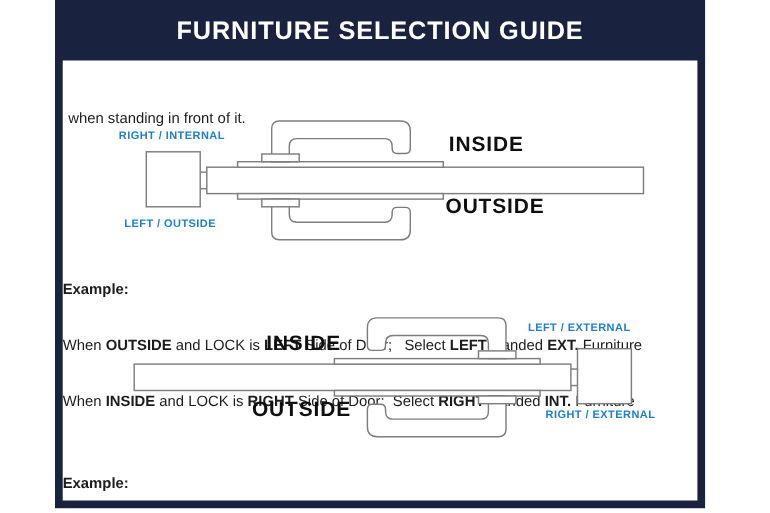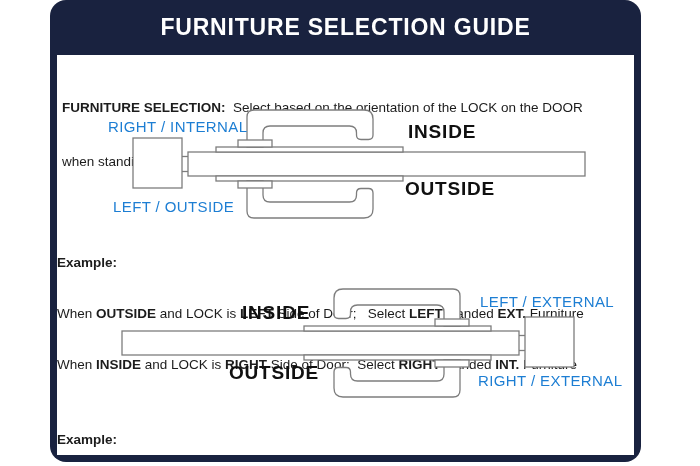--- a/index.html
+++ b/index.html
@@ -4,21 +4,20 @@
 <style>
   html,body{margin:0;padding:0;}
   body{
     width:700px;height:466px;position:relative;background:#ffffff;
     font-family:"Liberation Sans", sans-serif;color:var(--text,#1c1c1c);
     overflow:hidden;
   }
   .card{
     position:absolute;left:50px;top:0;width:591px;height:462px;
     background:var(--navy,#19223f);
-    border-radius:16px;
   }
   .card-title{
     position:absolute;left:0;top:0;width:100%;height:55px;
     display:flex;align-items:center;justify-content:center;
     color:#ffffff;font-weight:bold;font-size:23px;letter-spacing:0.8px;
   }
   .panel{
     position:absolute;left:7px;top:55px;right:7px;bottom:7px;background:#ffffff;
   }
   .abs{position:absolute;}
@@ -28,21 +27,21 @@
   }
   .example{
     left:57px;width:585px;font-size:13.5px;line-height:17px;white-space:pre-wrap;
   }
   .b{font-weight:bold;}
   .side-label{
     font-weight:bold;font-size:19px;letter-spacing:0.8px;color:#101010;
     white-space:nowrap;
   }
   .lock-label{
-    font-weight:normal;font-size:15px;letter-spacing:0.4px;
+    font-weight:bold;font-size:10px;letter-spacing:0.4px;
     color:var(--blue,#1d7ed3);white-space:nowrap;
   }
   .diagram-svg{display:block;}
   .mirrored{transform:scaleX(-1);}
   svg .ln{fill:#ffffff;stroke:var(--diagramStroke,#7d7d7d);stroke-width:1.3;}
 </style>
 </head>
 <body>
 
 <svg width="0" height="0" style="position:absolute" aria-hidden="true">
@@ -67,21 +66,20 @@
     </symbol>
   </defs>
 </svg>
 
 <div class="card">
   <div class="card-title">FURNITURE SELECTION GUIDE</div>
   <div class="panel"></div>
 </div>
 
 <div class="abs intro">
-  <div><span class="b">FURNITURE SELECTION:</span><span>  Select based on the orientation of the LOCK on the DOOR</span></div>
   <div><span>when standing in front of it.</span></div>
 </div>
 
 <svg class="abs diagram-svg" style="left:130px;top:108px" width="460" height="112">
   <use href="#door-assembly"></use>
 </svg>
 <div class="abs lock-label" style="left:108px;top:118px">RIGHT / INTERNAL</div>
 <div class="abs lock-label" style="left:113px;top:198px">LEFT / OUTSIDE</div>
 <div class="abs side-label" style="left:408px;top:121px">INSIDE</div>
 <div class="abs side-label" style="left:405px;top:178px">OUTSIDE</div>
@@ -91,19 +89,19 @@
   <div><span>When </span><span class="b">OUTSIDE</span><span> and LOCK is </span><span class="b">LEFT</span><span> Side of Door;   Select </span><span class="b">LEFT</span><span> Handed </span><span class="b">EXT.</span><span> Furniture</span></div>
   <div><span>When </span><span class="b">INSIDE</span><span> and LOCK is </span><span class="b">RIGHT</span><span> Side of Door;  Select </span><span class="b">RIGHT</span><span> Handed </span><span class="b">INT.</span><span> Furniture</span></div>
 </div>
 
 <svg class="abs diagram-svg mirrored" style="left:117px;top:287px" width="460" height="112">
   <use href="#door-assembly"></use>
 </svg>
 <div class="abs side-label" style="left:242px;top:302px">INSIDE</div>
 <div class="abs side-label" style="left:229px;top:362px">OUTSIDE</div>
 <div class="abs lock-label" style="left:480px;top:293px">LEFT / EXTERNAL</div>
-<div class="abs lock-label" style="left:478px;top:372px">RIGHT / EXTERNAL</div>
+<div class="abs lock-label" style="left:496px;top:372px">RIGHT / EXTERNAL</div>
 
 <div class="abs example" style="top:397px">
   <div class="b">Example:</div>
   
   
 </div>
 
 </body></html>

